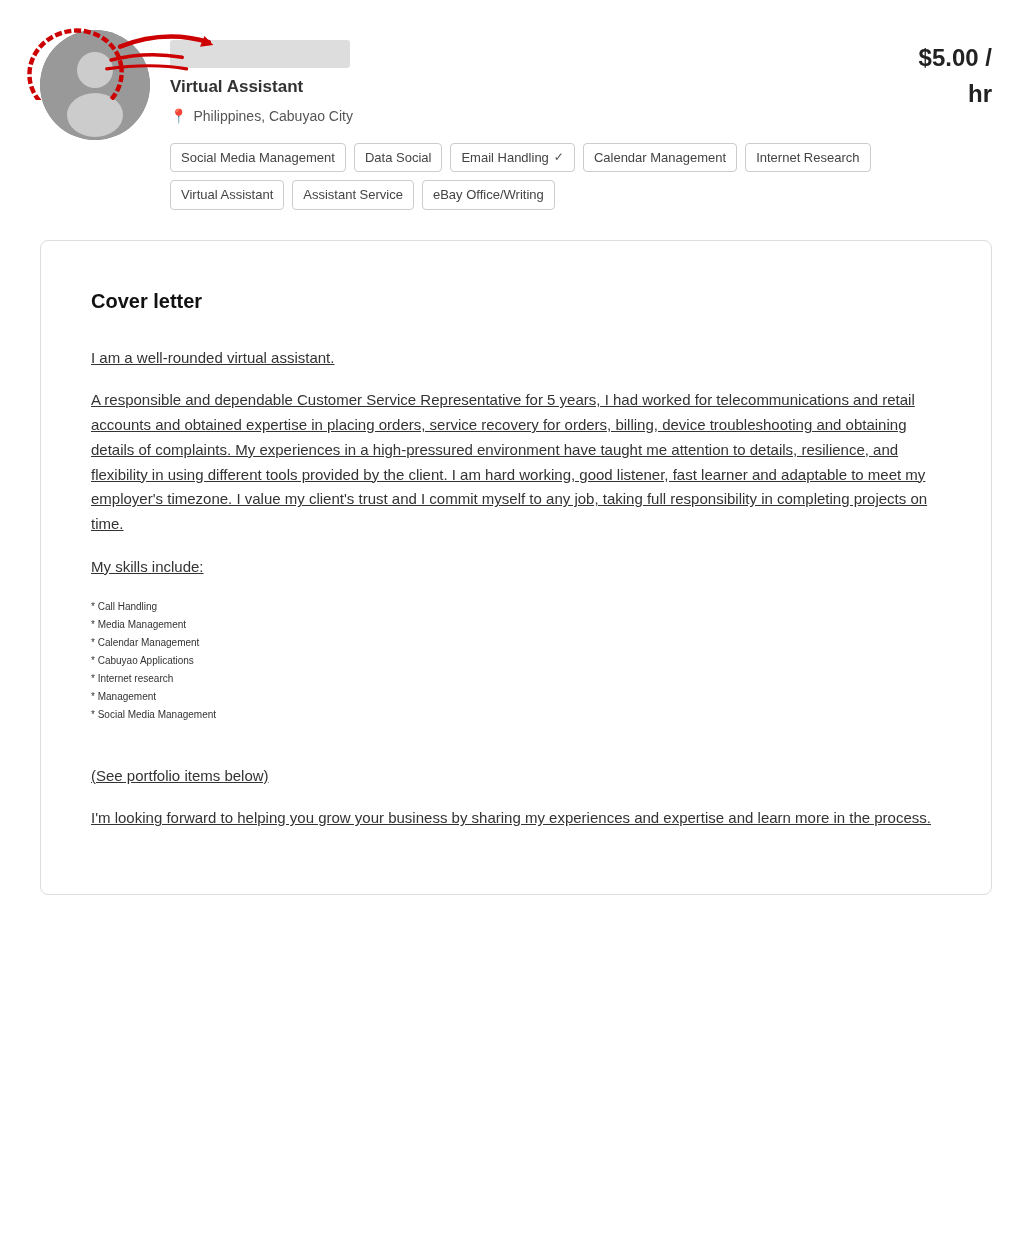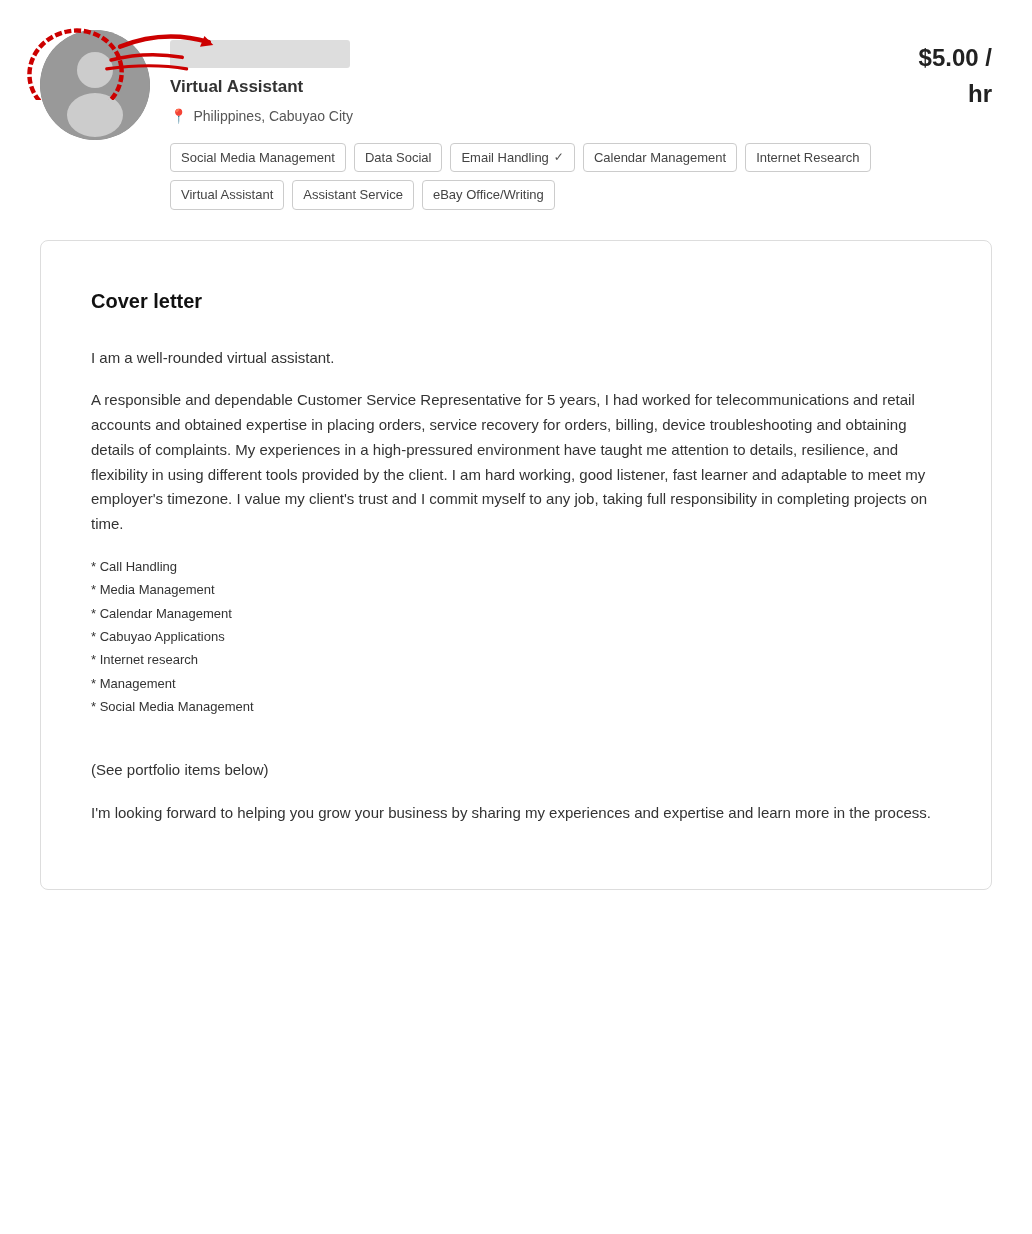--- a/index.html
+++ b/index.html
@@ -148,30 +148,31 @@
       font-weight: 700;
       color: #111;
       margin-bottom: 30px;
     }
 
     .cover-letter-body p {
       margin-bottom: 18px;
       color: #333;
       font-size: 15px;
       line-height: 1.65;
+      text-decoration: underline;
     }
 
     .cover-letter-body ul {
       list-style: none;
       margin-bottom: 18px;
     }
 
     .cover-letter-body ul li {
       color: #333;
-      font-size: 13px;
+      font-size: 10px;
       line-height: 1.8;
     }
 
     .cover-letter-body ul li::before {
       content: "* ";
     }
 
     .skills-intro {
       color: #333;
       font-size: 15px;
@@ -251,20 +252,21 @@
   <div class="cover-letter-card">
     <h2 class="cover-letter-title">Cover letter</h2>
 
     <div class="cover-letter-body">
 
       <div id="cover-letter-paragraphs">
           <p>I am a well-rounded virtual assistant.</p>
           <p>A responsible and dependable Customer Service Representative for 5 years, I had worked for telecommunications and retail accounts and obtained expertise in placing orders, service recovery for orders, billing, device troubleshooting and obtaining details of complaints. My experiences in a high-pressured environment have taught me attention to details, resilience, and flexibility in using different tools provided by the client. I am hard working, good listener, fast learner and adaptable to meet my employer's timezone. I value my client's trust and I commit myself to any job, taking full responsibility in completing projects on time.</p>
         </div>
 
+      <p class="skills-intro">My skills include:</p>
 
       <ul id="skills-list-ul">
           <li>Call Handling</li>
           <li>Media Management</li>
           <li>Calendar Management</li>
           <li>Cabuyao Applications</li>
           <li>Internet research</li>
           <li>Management</li>
           <li>Social Media Management</li>
         </ul>

